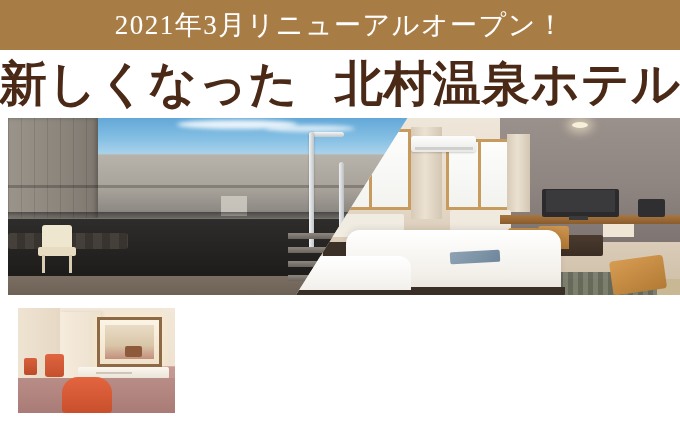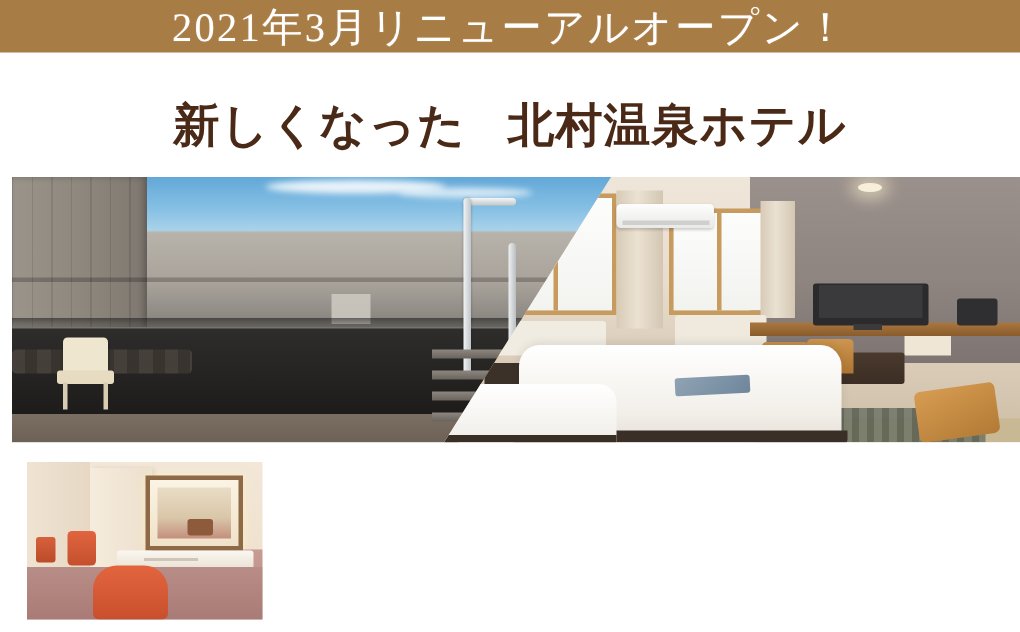--- a/index.html
+++ b/index.html
@@ -6,41 +6,41 @@
   body{
     width:680px;height:421px;overflow:hidden;
     background:#ffffff;
     font-family:"Liberation Serif","DejaVu Serif",serif;
     position:relative;
   }
   #page{position:relative;width:680px;height:421px;overflow:hidden;background:#fff;}
 
   
   .banner{
-    position:absolute;left:0;top:0;width:680px;height:35px;
+    position:absolute;left:0;top:0;width:680px;height:50px;
     background:#a87c45;
     display:flex;align-items:center;justify-content:center;
   }
   .banner-text{
     color:#ffffff;
     font-size:27px;
     letter-spacing:1.5px;
     font-weight:400;
     white-space:nowrap;
     text-shadow:0 0 1px rgba(255,255,255,.25);
   }
 
   
   .headline{
     position:absolute;left:0;top:52px;width:680px;height:64px;
     display:flex;align-items:center;justify-content:center;
   }
   .headline-text{
     color:#4a2a17;
-    font-size:31px;
+    font-size:48px;
     font-weight:700;
     letter-spacing:1px;
     white-space:nowrap;
   }
   .headline-text .gap{display:inline-block;width:10px;}
 
   
   .photo-band{
     position:absolute;left:0;top:118px;width:680px;height:177px;
     overflow:hidden;background:#fff;

